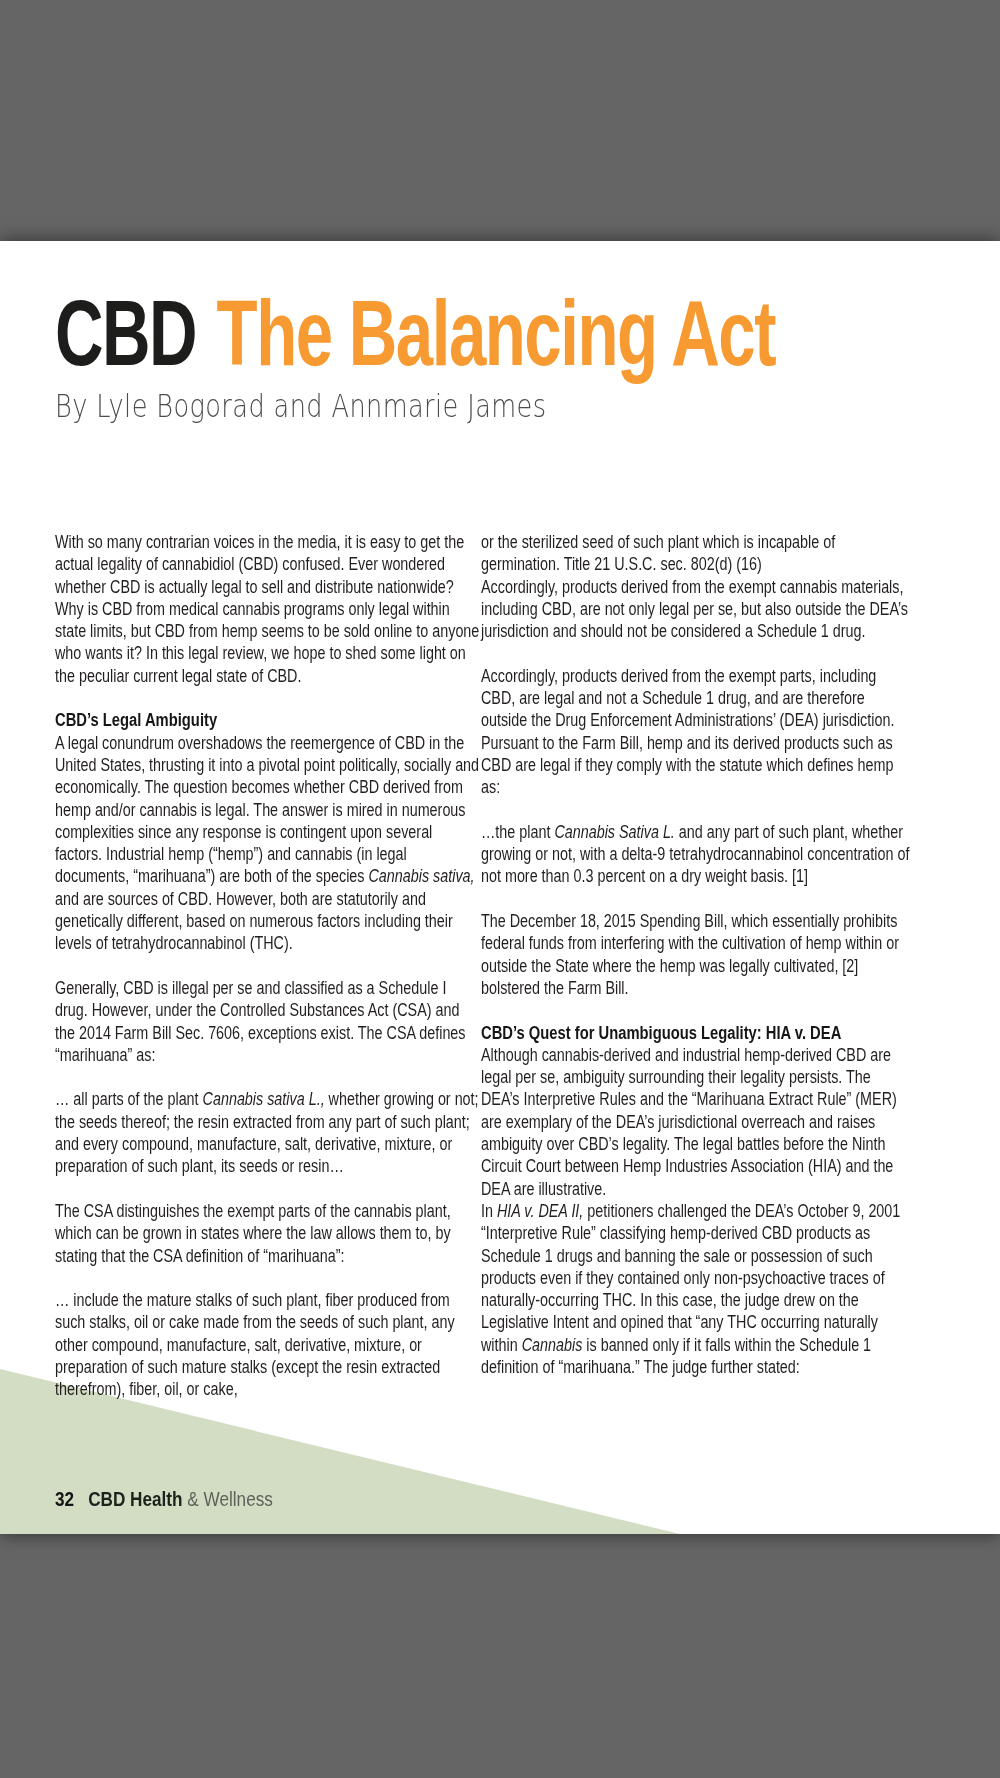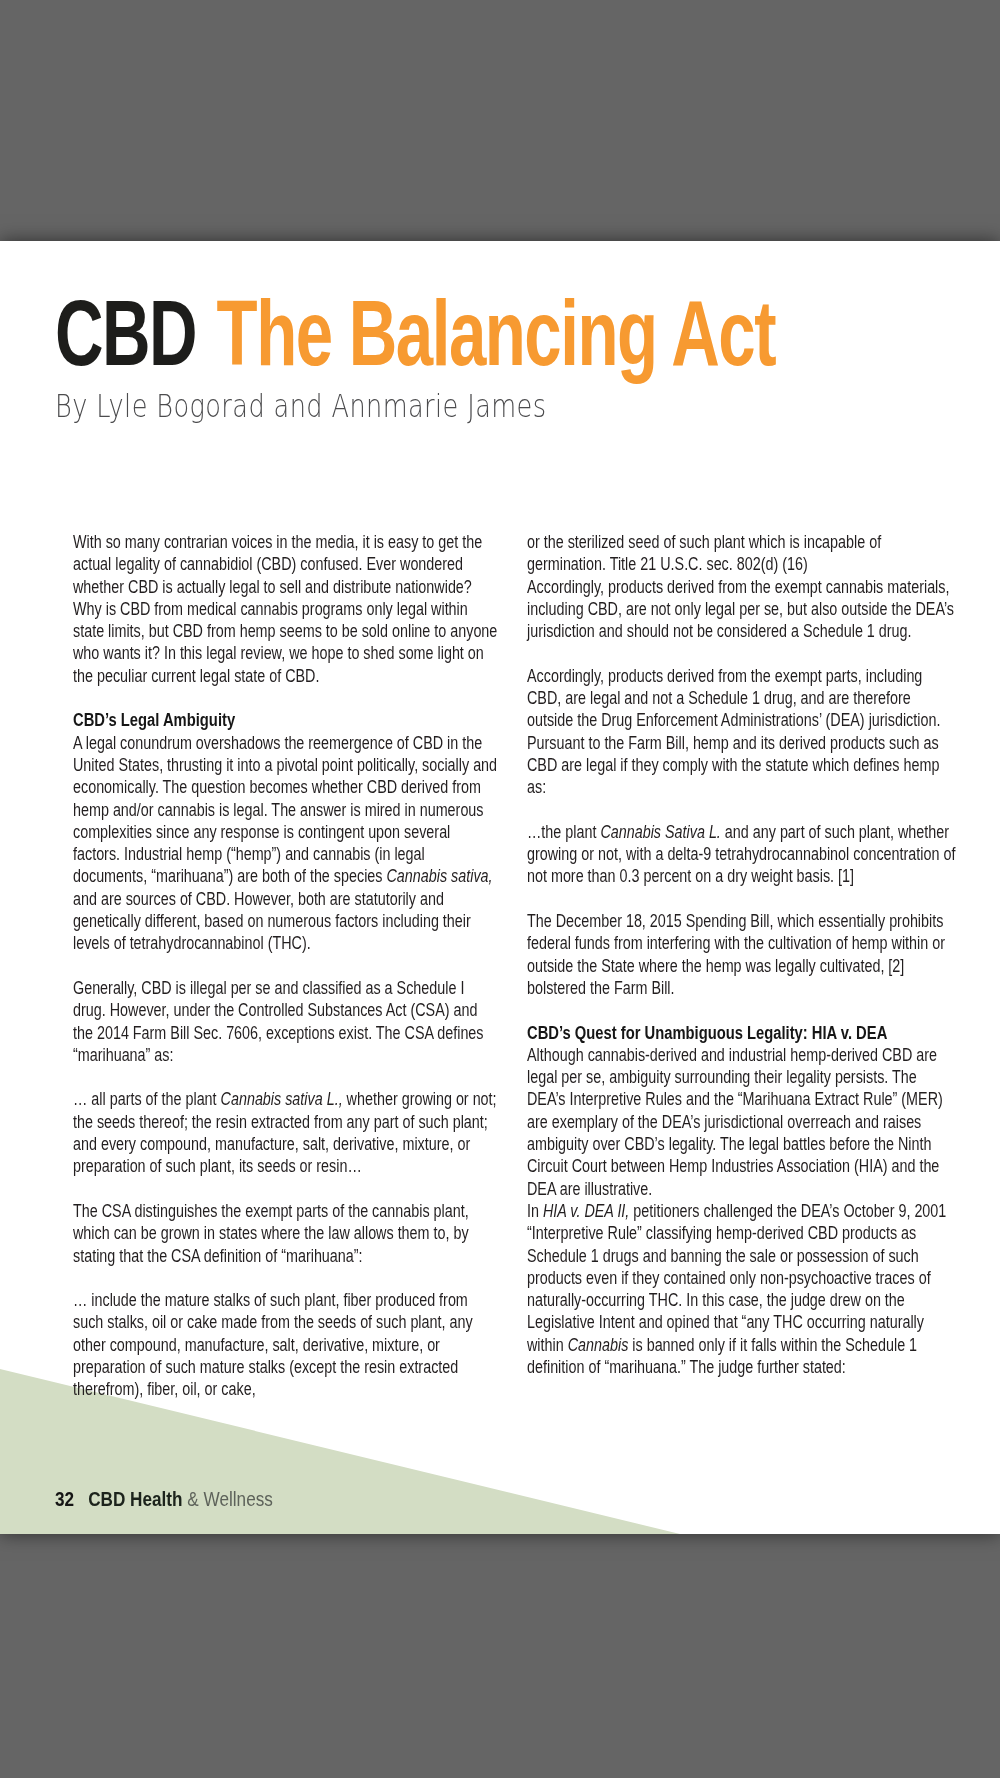--- a/index.html
+++ b/index.html
@@ -25,21 +25,21 @@
     color:#1d1d1b;
   }
   h1.title .orange{margin-left:28px;}
   .byline{
     position:absolute;left:55px;top:146px;
     font-family:"DejaVu Sans","Liberation Sans",sans-serif;
     font-size:32px;font-weight:200;letter-spacing:0.5px;color:#4c4c4e;
     white-space:nowrap;transform:scaleX(0.80);transform-origin:0 0;
   }
   .columns{
-    position:absolute;left:73px;top:290px;display:flex;gap:28px;
+    position:absolute;left:55px;top:290px;display:flex;
   }
   .col{width:426px;}
   .col-inner{
     transform:scaleX(0.82);transform-origin:0 0;
     font-size:17.5px;line-height:22.3px;color:#231f20;
   }
   .col-inner.w-left{width:520px;}
   .col-inner.w-right{width:527px;}
   .col-inner p{margin:0 0 22.3px 0;}
   .col-inner h3{margin:0;font-size:18px;line-height:22.3px;font-weight:bold;color:#161616;}

